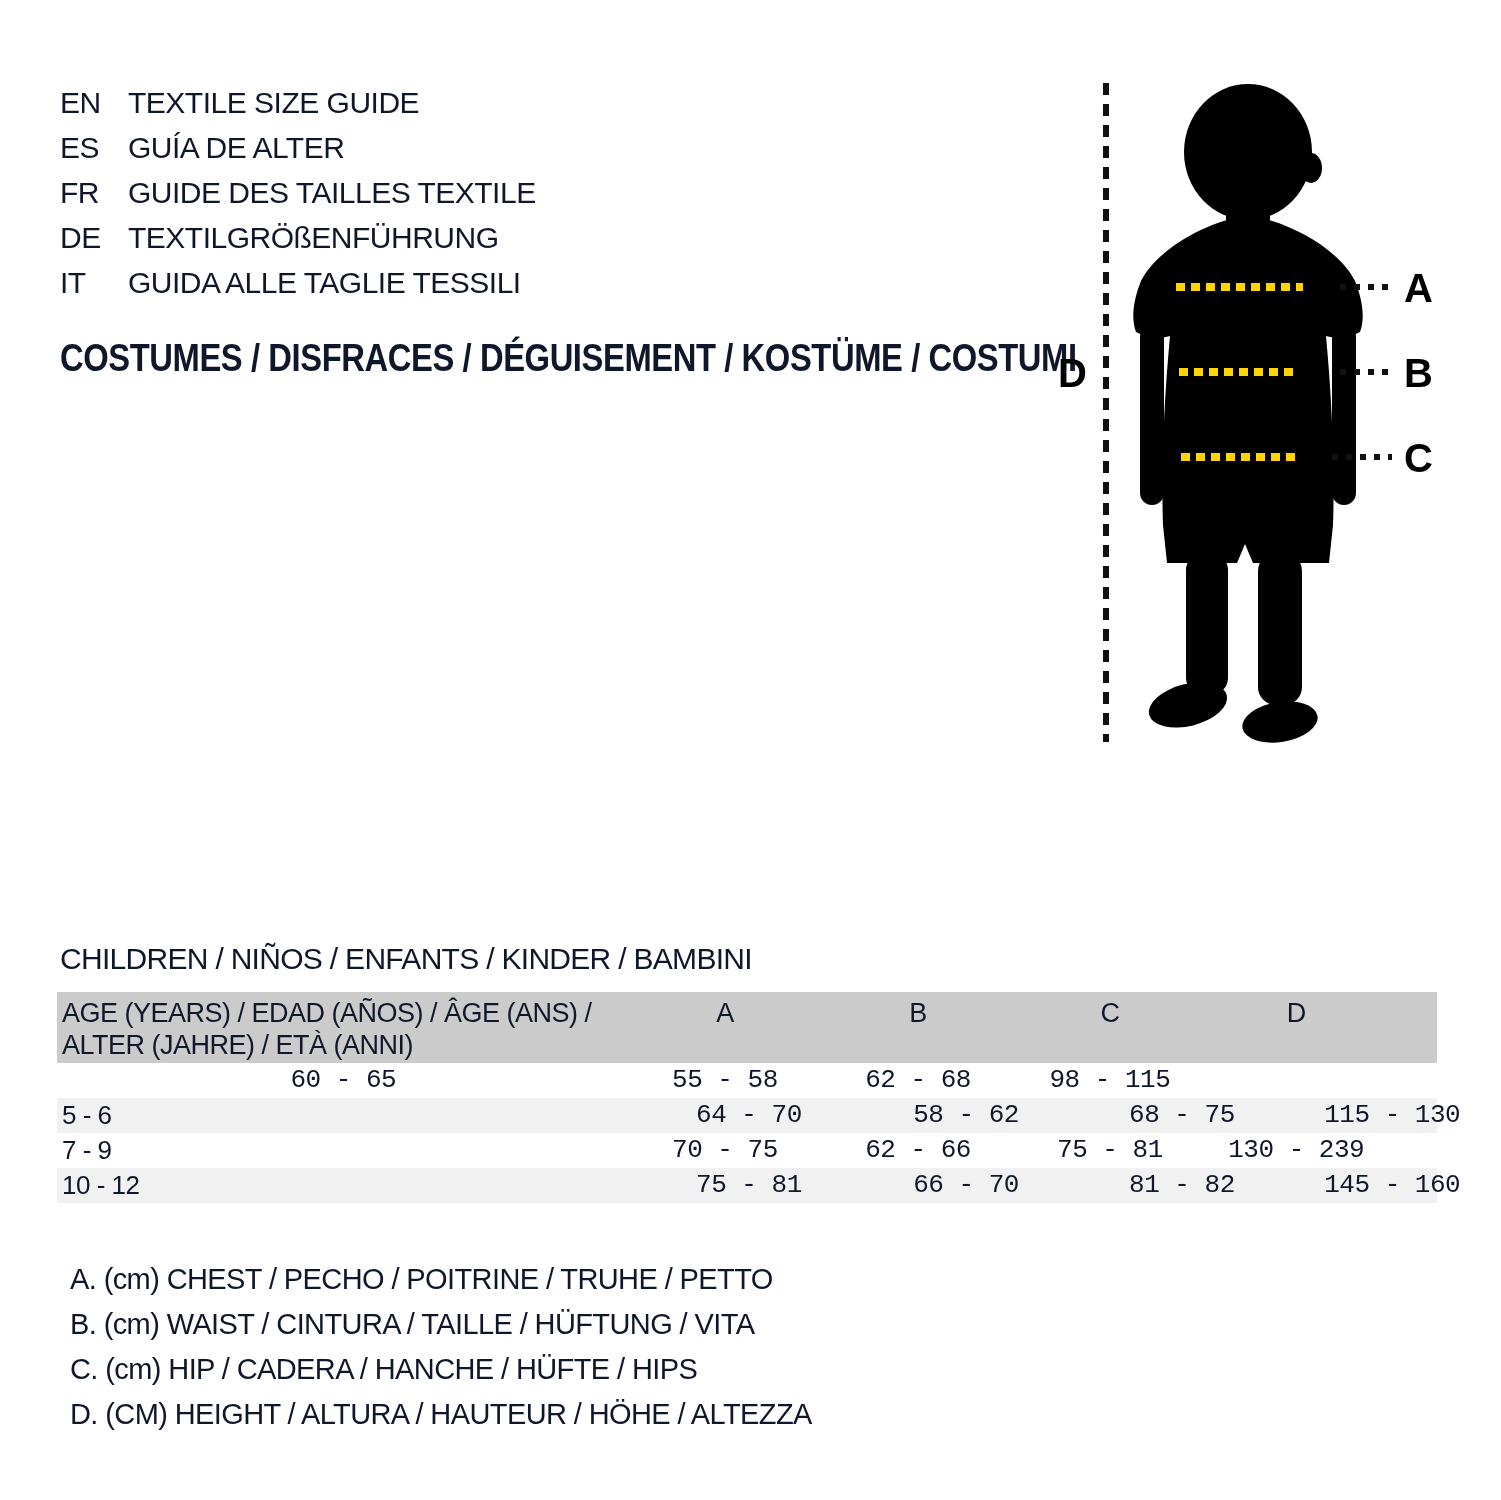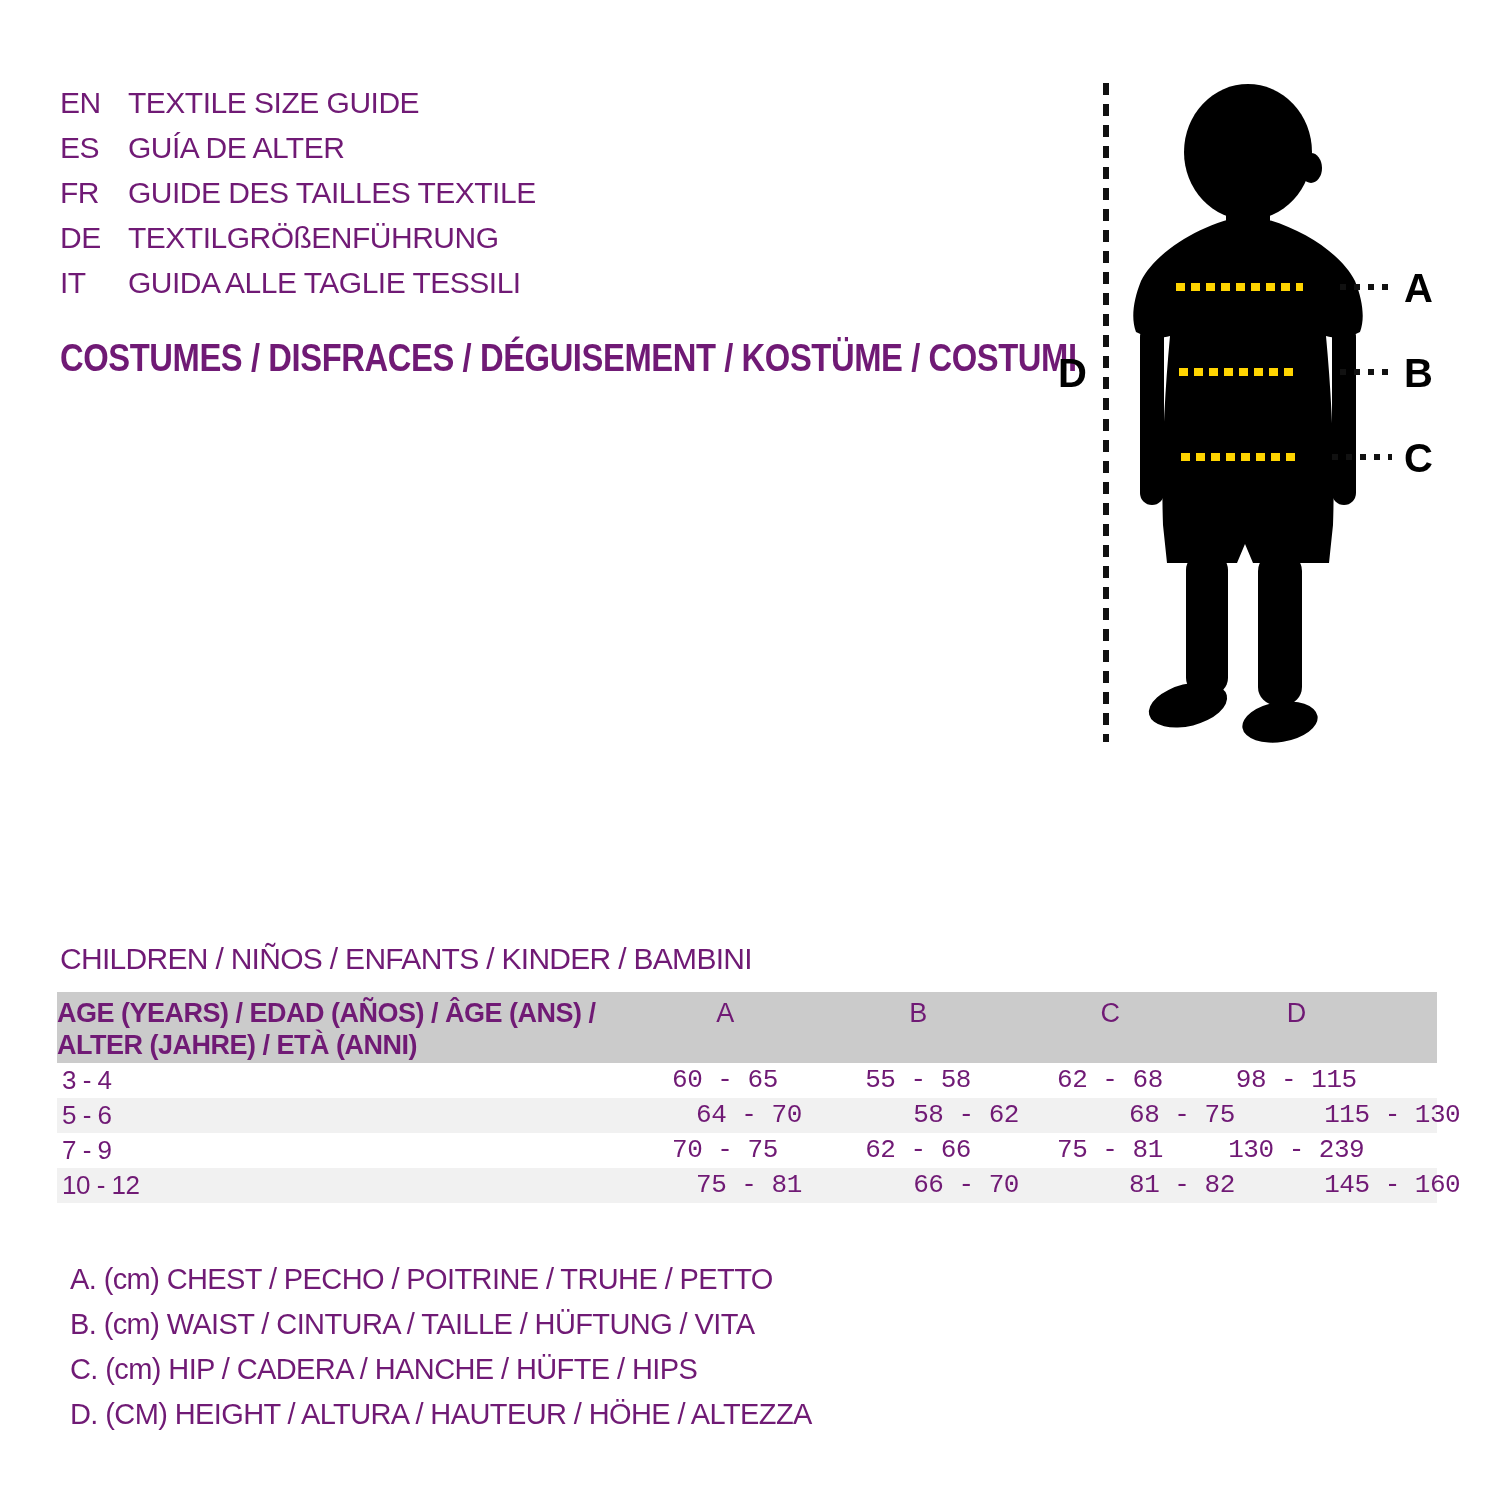--- a/index.html
+++ b/index.html
@@ -1,37 +1,37 @@
 <!DOCTYPE html>
 <html><head>
 <meta charset="utf-8">
 <style>
   html,body{margin:0;padding:0;background:#fff;}
   .canvas{
     position:relative;width:1501px;height:1500px;background:#ffffff;
-    font-family:"Liberation Sans",sans-serif;color:#701a75;overflow:hidden;
+    font-family:"Liberation Sans",sans-serif;color:#0f172a;overflow:hidden;
   }
   
   .lang-block{position:absolute;left:60px;top:80px;}
   .lang-row{display:flex;height:45px;align-items:center;font-size:30px;letter-spacing:-0.5px;}
   .lang-code{width:68px;flex:0 0 68px;}
   
   .costumes-title{
     position:absolute;left:60px;top:336px;font-size:39px;font-weight:bold;
     letter-spacing:-0.5px;transform:scaleX(0.84);transform-origin:left center;white-space:nowrap;
   }
   
   .figure{position:absolute;left:1040px;top:55px;width:460px;height:715px;}
   .figure text{font-family:"Liberation Sans",sans-serif;font-weight:bold;font-size:40px;}
   
   .children-heading{position:absolute;left:60px;top:942px;font-size:30px;letter-spacing:-0.7px;white-space:nowrap;}
   .size-table{position:absolute;left:57px;top:992px;width:1380px;}
   .t-grid{display:grid;grid-template-columns:41.5% 13.8% 14.2% 13.6% 13.4% auto;}
   .t-head{background:#cbcbcb;height:71px;font-size:27px;line-height:32px;letter-spacing:-0.5px;}
-  .t-age-head{padding-top:5px;font-weight:bold;}
+  .t-age-head{padding-left:5px;padding-top:5px;}
   .t-col{text-align:center;padding-top:5px;}
   .t-row{height:35px;line-height:35px;font-size:26px;letter-spacing:-0.5px;}
   .t-row.alt{background:#f1f1f1;gap:24px;}
   .t-age{padding-left:5px;}
   .t-cell{text-align:center;font-family:Liberation Mono, monospace;}
   
   .legend{position:absolute;left:70px;top:1257px;}
   .legend-line{font-size:29px;line-height:45px;letter-spacing:-0.6px;white-space:nowrap;}
 </style>
 </head>
@@ -118,21 +118,20 @@
         <div>ALTER (JAHRE) / ETÀ (ANNI)</div>
       </div>
       <div class="t-col">A</div>
       <div class="t-col">B</div>
       <div class="t-col">C</div>
       <div class="t-col">D</div>
       <div></div>
     </div>
 
     <div class="t-grid t-row">
-      <div class="t-age">3 - 4</div>
       <div class="t-cell">60 - 65</div>
       <div class="t-cell">55 - 58</div>
       <div class="t-cell">62 - 68</div>
       <div class="t-cell">98 - 115</div>
       <div></div>
     </div>
     <div class="t-grid t-row alt">
       <div class="t-age">5 - 6</div>
       <div class="t-cell">64 - 70</div>
       <div class="t-cell">58 - 62</div>

